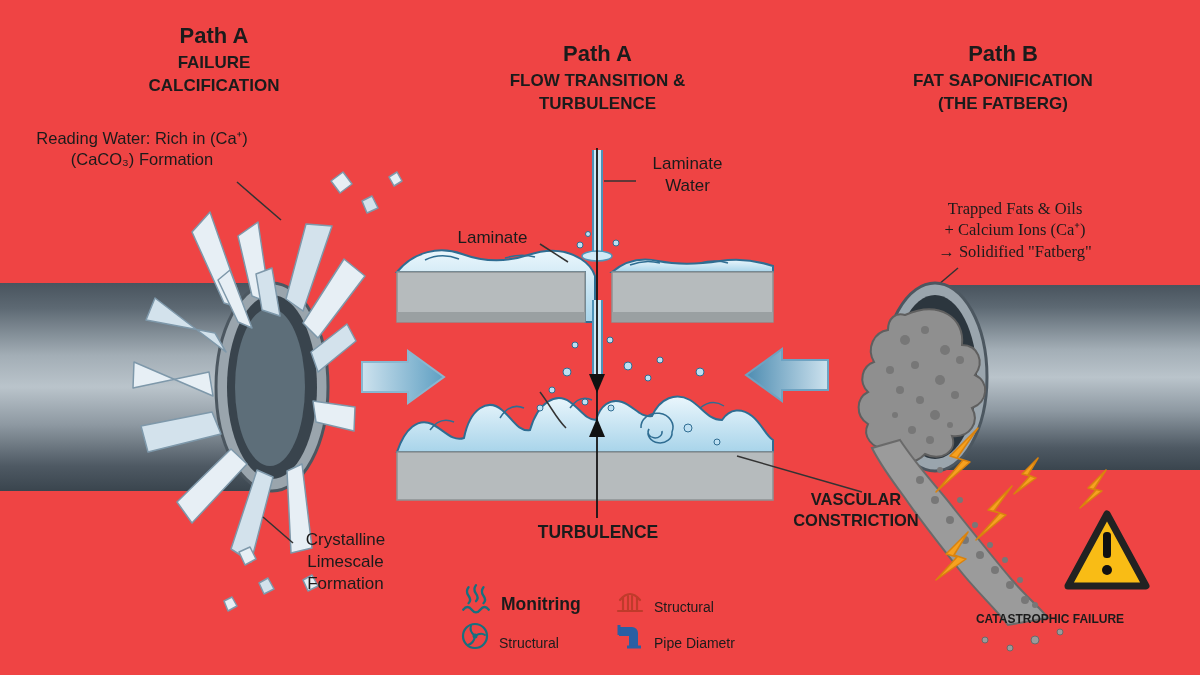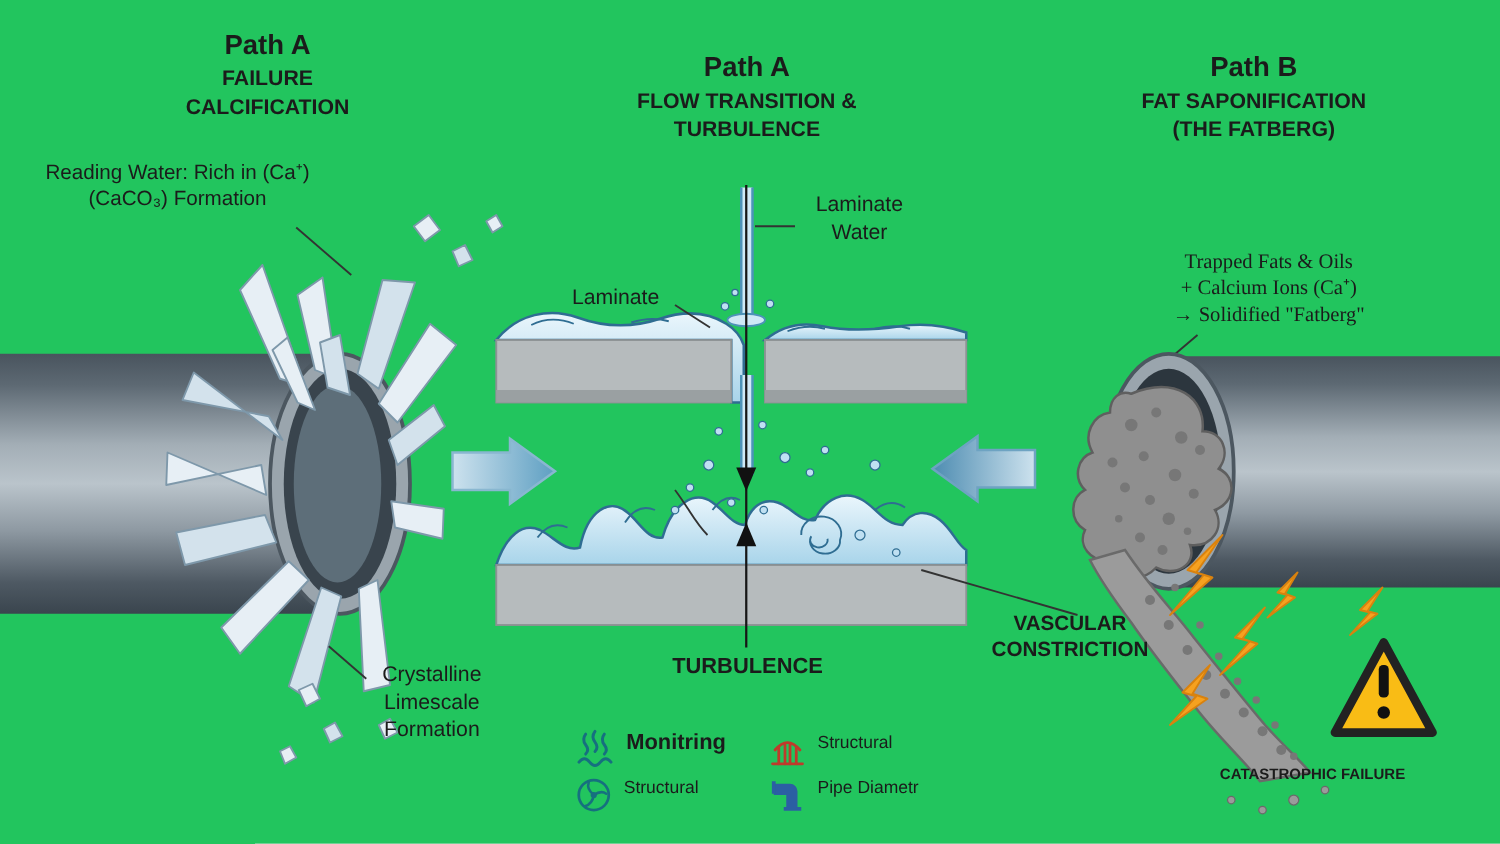--- a/index.html
+++ b/index.html
@@ -1,29 +1,29 @@
 <!DOCTYPE html>
 <html><head>
 <meta charset="utf-8">
 <style>
   html,body{margin:0;padding:0;background:#e8e8e8;}
   .stage{
-    position:relative;width:1200px;height:675px;background:#22c55e;
+    position:relative;width:1200px;height:675px;background:#ef4444;
     overflow:hidden;font-family:"Liberation Sans",sans-serif;color:#1b1b1b;
   }
   .canvas{position:absolute;inset:0;width:1200px;height:675px;}
   .lbl{position:absolute;white-space:pre-line;line-height:1.3;}
   .center{text-align:center;}
   .bold{font-weight:bold;}
   .title{font-size:22px;font-weight:bold;}
   .subtitle{font-size:17px;font-weight:bold;line-height:1.35;}
   .plain{font-size:16.5px;text-align:center;}
   .plain-lg{font-size:17px;}
   .caps{font-size:16.5px;font-weight:bold;}
-  .legend-item{position:absolute;display:flex;align-items:flex-start;gap:9px;}
+  .legend-item{position:absolute;display:flex;align-items:flex-end;gap:9px;}
   .legend-label{font-size:14px;}
   .legend-label.bold{font-size:17.5px;}
 </style>
 </head>
 <body>
 
 <div class="stage">
 
   <svg class="canvas" viewBox="0 0 1200 675" xmlns="http://www.w3.org/2000/svg">
     <defs>

